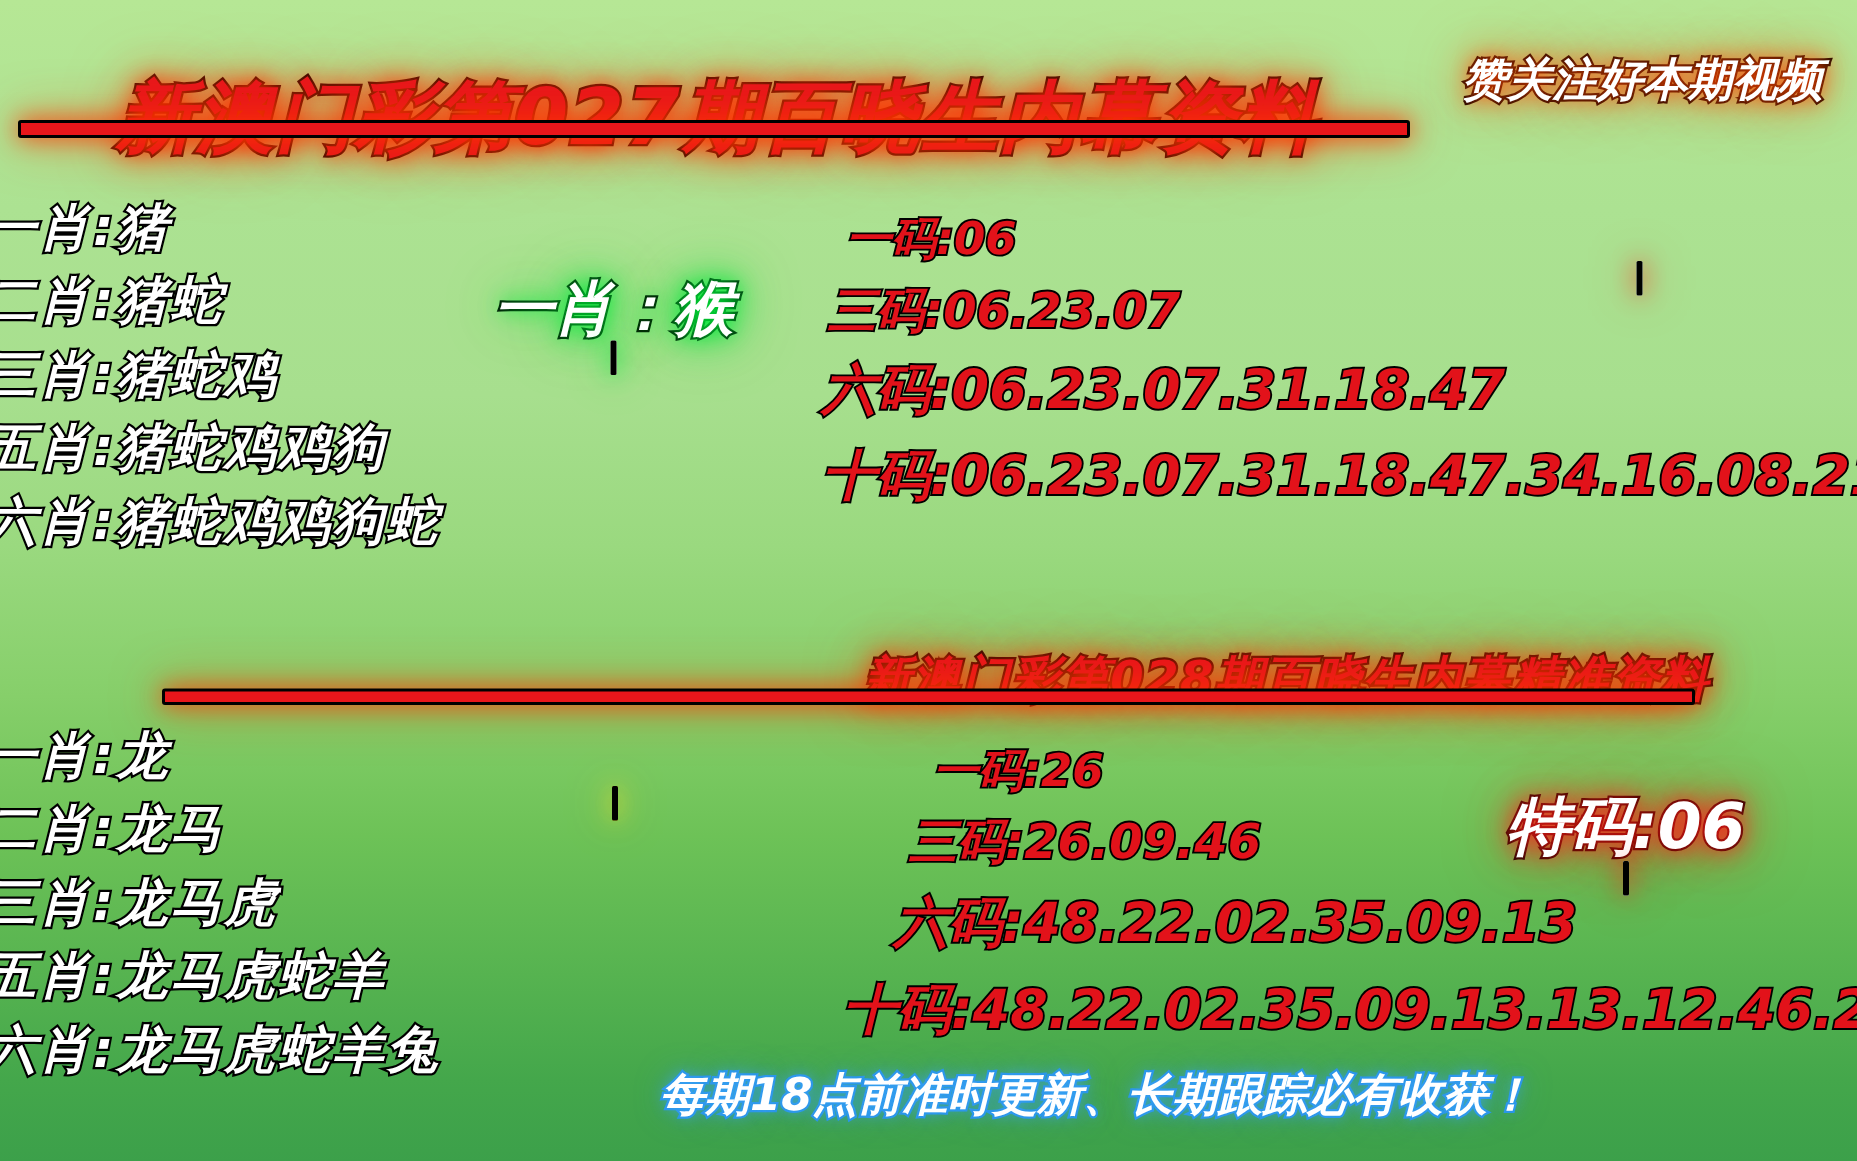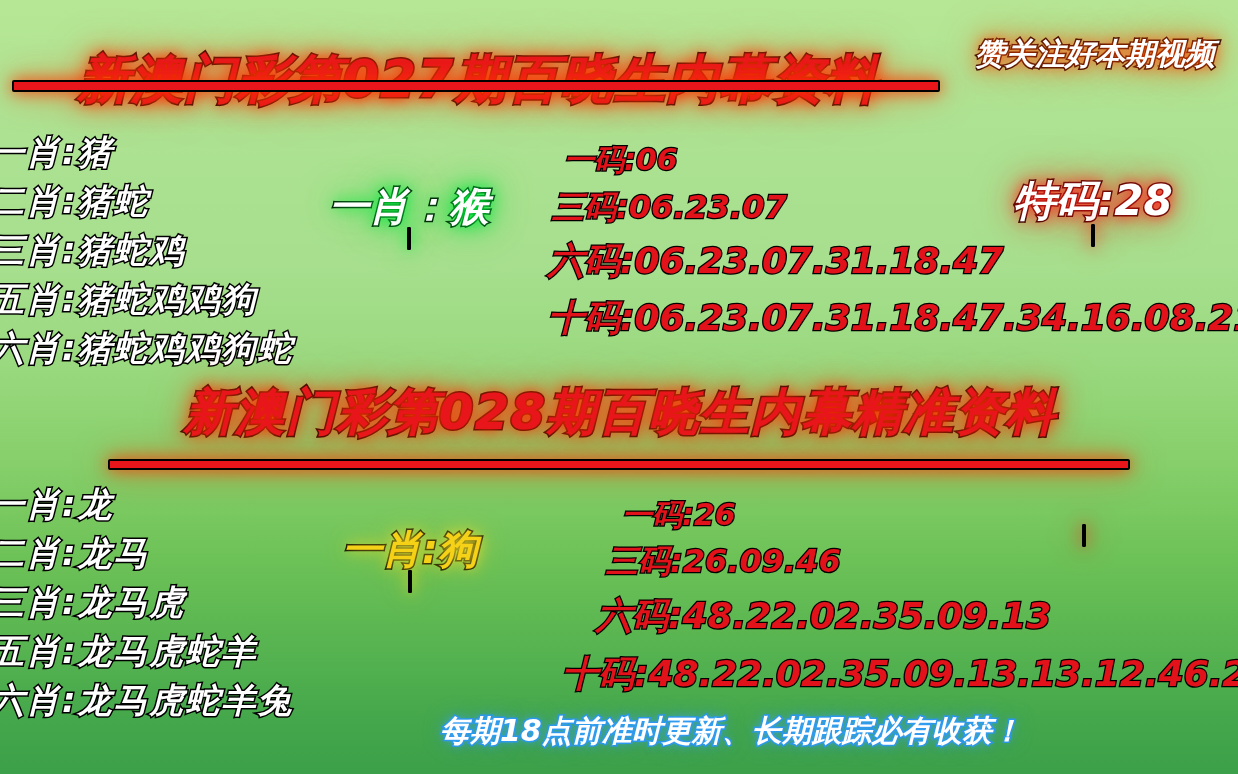--- a/index.html
+++ b/index.html
@@ -112,22 +112,22 @@
   }
   .special .bar {
     height:9px; width:180px; margin:3px auto 0; background:#fff;
     border:2px solid #000; border-radius:1px;
     box-shadow:0 0 15px rgba(255,30,20,.95),0 0 30px rgba(255,50,20,.7);
   }
   #special1 { left:993px; top:176px; width:200px; }
   #special2 { left:984px; top:526px; width:200px; }
 
   
-  #title2 { position:absolute; left:100px; top:384px; width:1040px;
-            text-align:center; font-size:50px; line-height:56px; }
+  #title2 { position:absolute; left:100px; top:424px; width:1040px;
+            text-align:right; font-size:32px; line-height:56px; }
   #title2bar { position:absolute; left:108px; top:459px; width:1022px; height:11px; }
 
   
   #footer { position:absolute; left:440px; top:712px; width:790px; text-align:left; }
   #footer .txt {
     display:block; font-size:30px; line-height:38px; white-space:nowrap;
     color:#fff; font-weight:bold; font-style:italic;
     -webkit-text-stroke:3px #2a96e8; paint-order:stroke fill;
     text-shadow:0 0 9px rgba(60,165,245,.9),0 0 20px rgba(50,150,240,.6);
   }
@@ -156,47 +156,46 @@
 </div>
 
 <div id="codes1" class="codes">
   <div class="coderow red-out">一码:06</div>
   <div class="coderow red-out">三码:06.23.07</div>
   <div class="coderow red-out">六码:06.23.07.31.18.47</div>
   <div class="coderow red-out">十码:06.23.07.31.18.47.34.16.08.21</div>
 </div>
 
 <div id="special1" class="special">
-  <span class="txt">特码:28</span>
   <span class="bar"></span>
 </div>
 
 <div id="title2" class="title-red">新澳门彩第028期百晓生内幕精准资料</div>
 <div id="title2bar" class="underbar"></div>
 
 <div id="zcol2" class="zcol">
   <div class="zrow wht-out">一肖:龙</div>
   <div class="zrow wht-out">二肖:龙马</div>
   <div class="zrow wht-out">三肖:龙马虎</div>
   <div class="zrow wht-out">五肖:龙马虎蛇羊</div>
   <div class="zrow wht-out">六肖:龙马虎蛇羊兔</div>
 </div>
 
 <div id="pillYellow" class="pill">
-  <span class="txt">一肖:狗</span>
   <span class="bar"></span>
 </div>
 
 <div id="codes2" class="codes">
   <div class="coderow red-out">一码:26</div>
   <div class="coderow red-out">三码:26.09.46</div>
   <div class="coderow red-out">六码:48.22.02.35.09.13</div>
   <div class="coderow red-out">十码:48.22.02.35.09.13.13.12.46.26.03</div>
 </div>
 
 <div id="special2" class="special">
+  <span class="txt">特码:06</span>
   <span class="bar"></span>
 </div>
 
 <div id="footer">
   <span class="txt">每期18点前准时更新、长期跟踪必有收获！</span>
   <span class="bar"></span>
 </div>
 
 </body></html>

